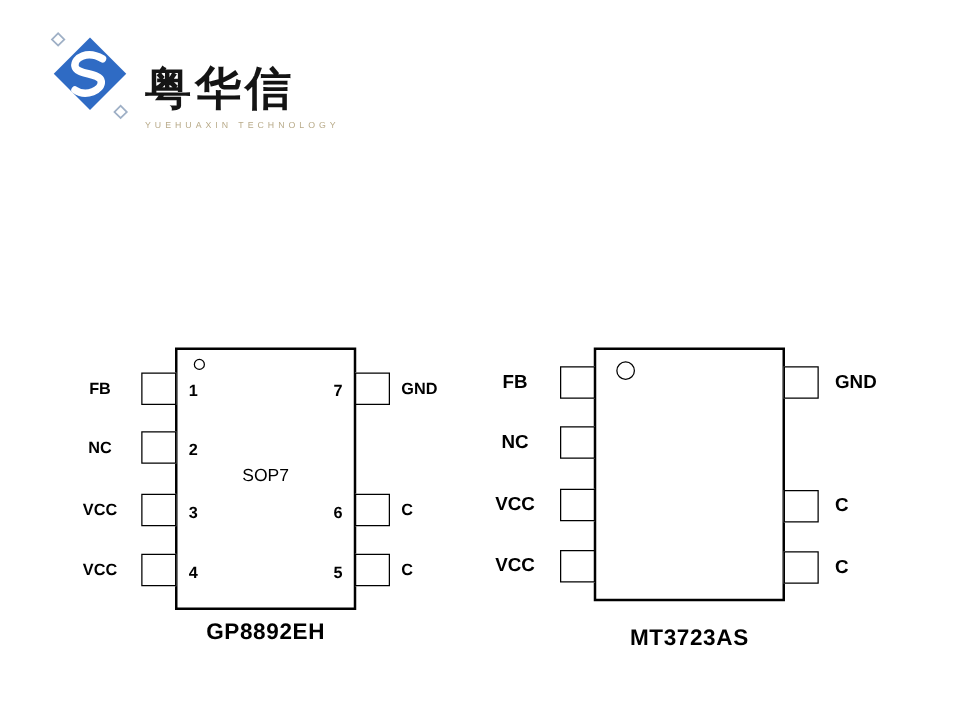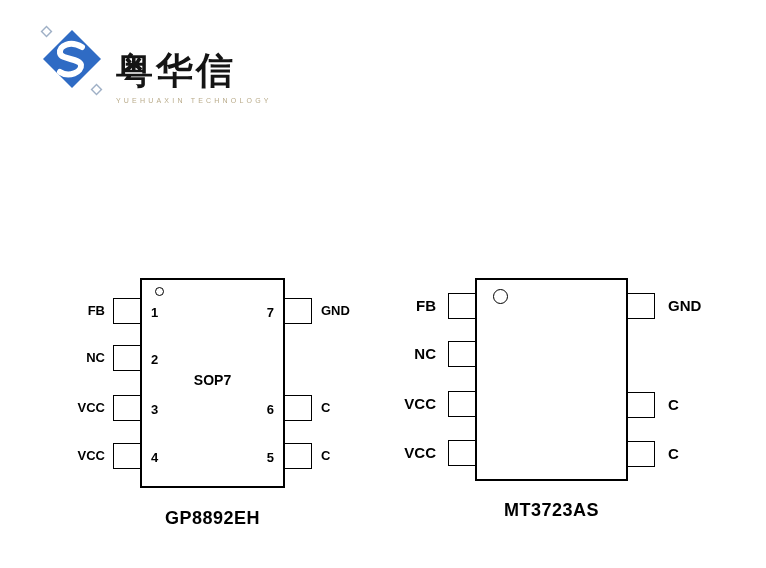--- a/index.html
+++ b/index.html
@@ -19,24 +19,24 @@
   .brand-cn { font-size:37px; font-weight:bold; color:#141414; letter-spacing:3px; line-height:1.1;
               font-family:"Liberation Sans", sans-serif; }
   .brand-en { font-size:7px; letter-spacing:3.2px; color:#b9ab8a; margin-top:5px; white-space:nowrap; }
 
   
   .ic-body { position:absolute; border:2px solid #000; background:#fff; }
   .pin { position:absolute; border:1.6px solid #000; background:#fff; }
   .dot { position:absolute; border:1.6px solid #000; border-radius:50%; background:#fff; }
   .pin-num { position:absolute; font-weight:bold; font-size:13px; line-height:18px; }
   .pin-num.right { right:9px; }
-  .pkg { position:absolute; font-size:14px; font-weight:700; }
+  .pkg { position:absolute; font-size:14px; font-weight:400; }
   .pin-label { position:absolute; font-weight:bold; font-size:13px; line-height:16px; }
   .chip2 .pin-label { font-size:15px; line-height:18px; }
-  .pin-label.al-right { text-align:right; }
+  .pin-label.al-right { text-align:center; }
   .chip-name { position:absolute; font-weight:bold; font-size:18px; text-align:center; letter-spacing:0.5px; }
 </style>
 </head>
 <body>
 
 <div class="canvas">
 
   <div class="brand">
     <svg width="76" height="84" viewBox="0 0 76 84">
       <rect x="9" y="8" width="7" height="7" transform="rotate(45 12.5 11.5)" fill="none" stroke="#9fb0c6" stroke-width="1.4"></rect>
@@ -78,21 +78,21 @@
 
     <span class="pin-label al-right" style="left:55px; top:303px; width:50px;">FB</span>
     <span class="pin-label al-right" style="left:55px; top:350px; width:50px;">NC</span>
     <span class="pin-label al-right" style="left:55px; top:400px; width:50px;">VCC</span>
     <span class="pin-label al-right" style="left:55px; top:448px; width:50px;">VCC</span>
 
     <span class="pin-label" style="left:321px; top:303px;">GND</span>
     <span class="pin-label" style="left:321px; top:400px;">C</span>
     <span class="pin-label" style="left:321px; top:448px;">C</span>
 
-    <div class="chip-name" style="left:140px; top:508px; width:145px;">GP8892EH</div>
+    <div class="chip-name" style="left:140px; top:495px; width:145px;">GP8892EH</div>
   </div>
 
   <div class="chip chip2">
 
     <div class="ic-body" style="left:475px; top:278px; width:153px; height:203px;">
       <span class="dot" style="left:16px; top:9px; width:15px; height:15px;"></span>
     </div>
 
     <div class="pin" style="left:448px; top:293px; width:28px; height:26px;"></div>
     <div class="pin" style="left:448px; top:341px; width:28px; height:26px;"></div>

